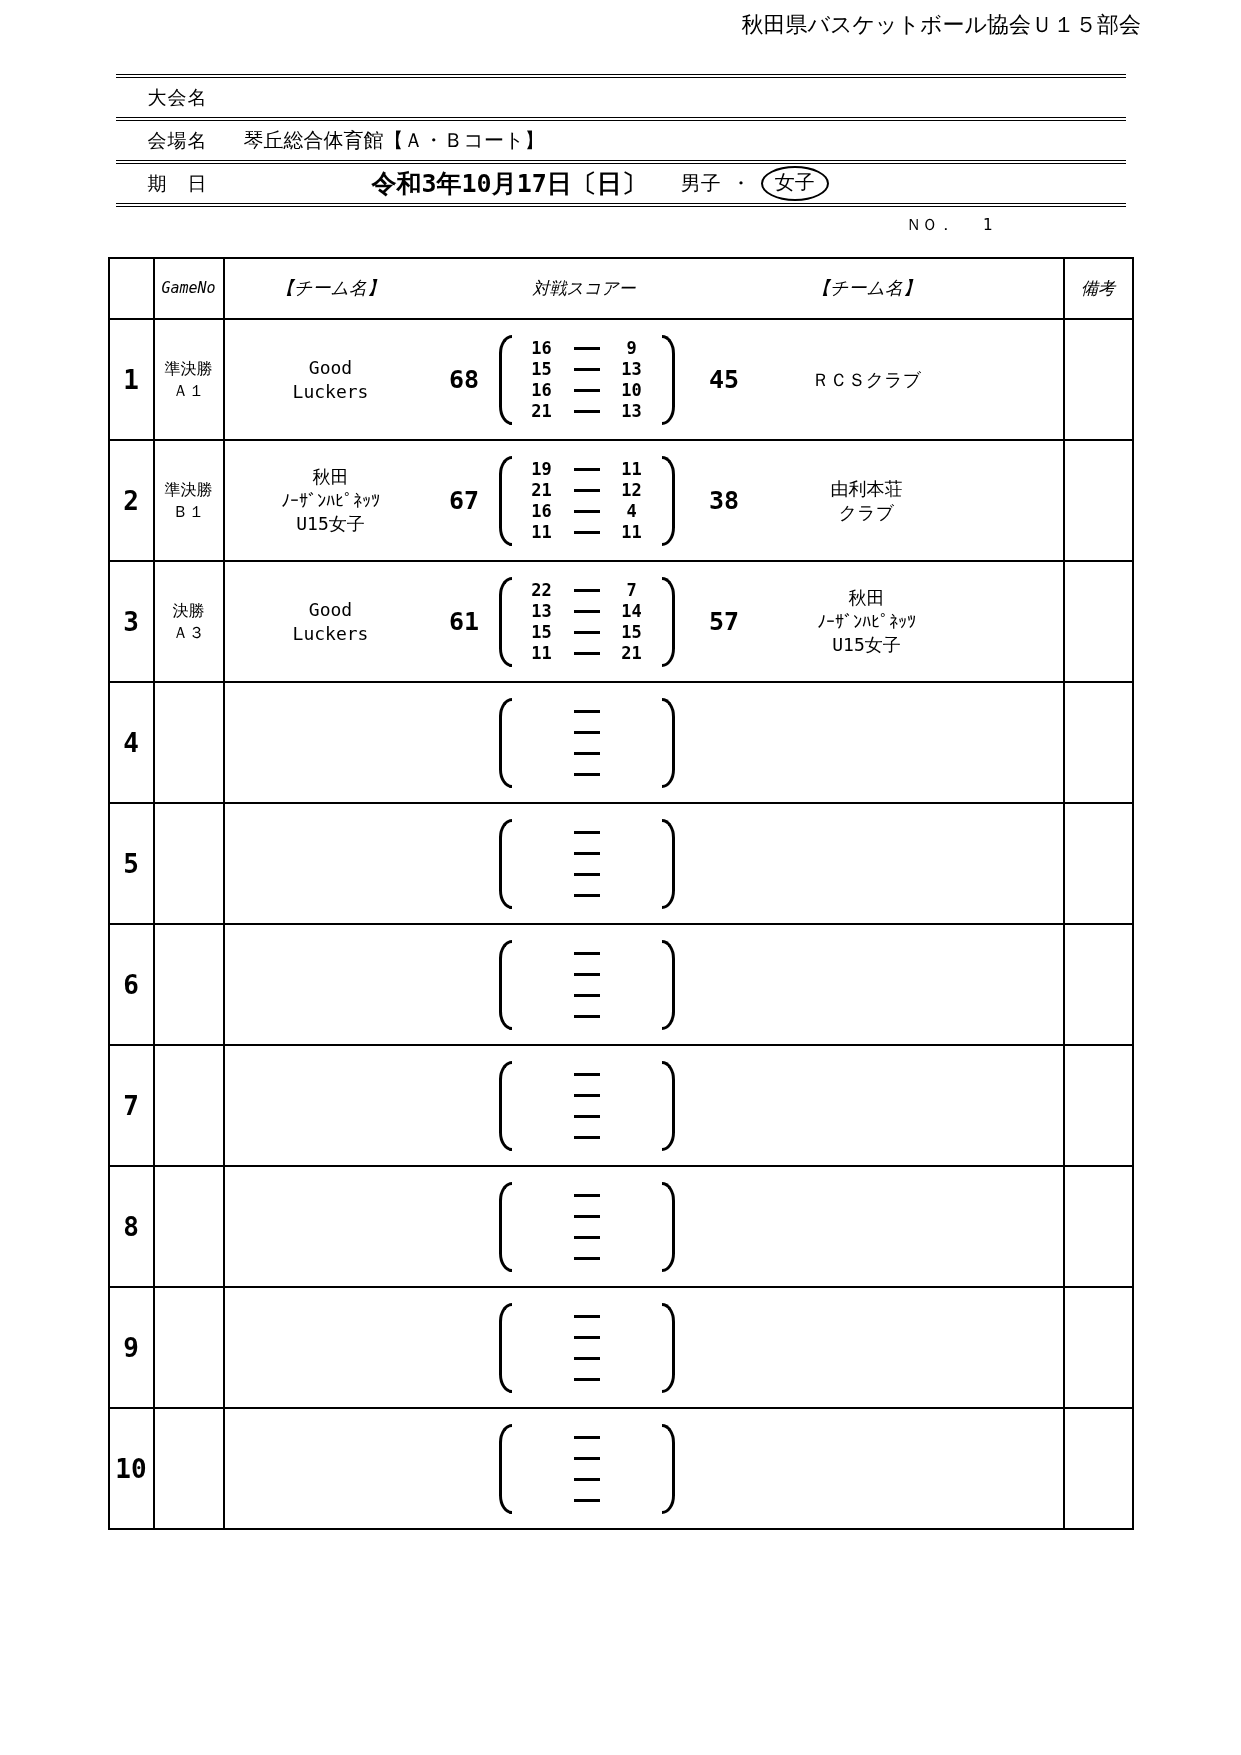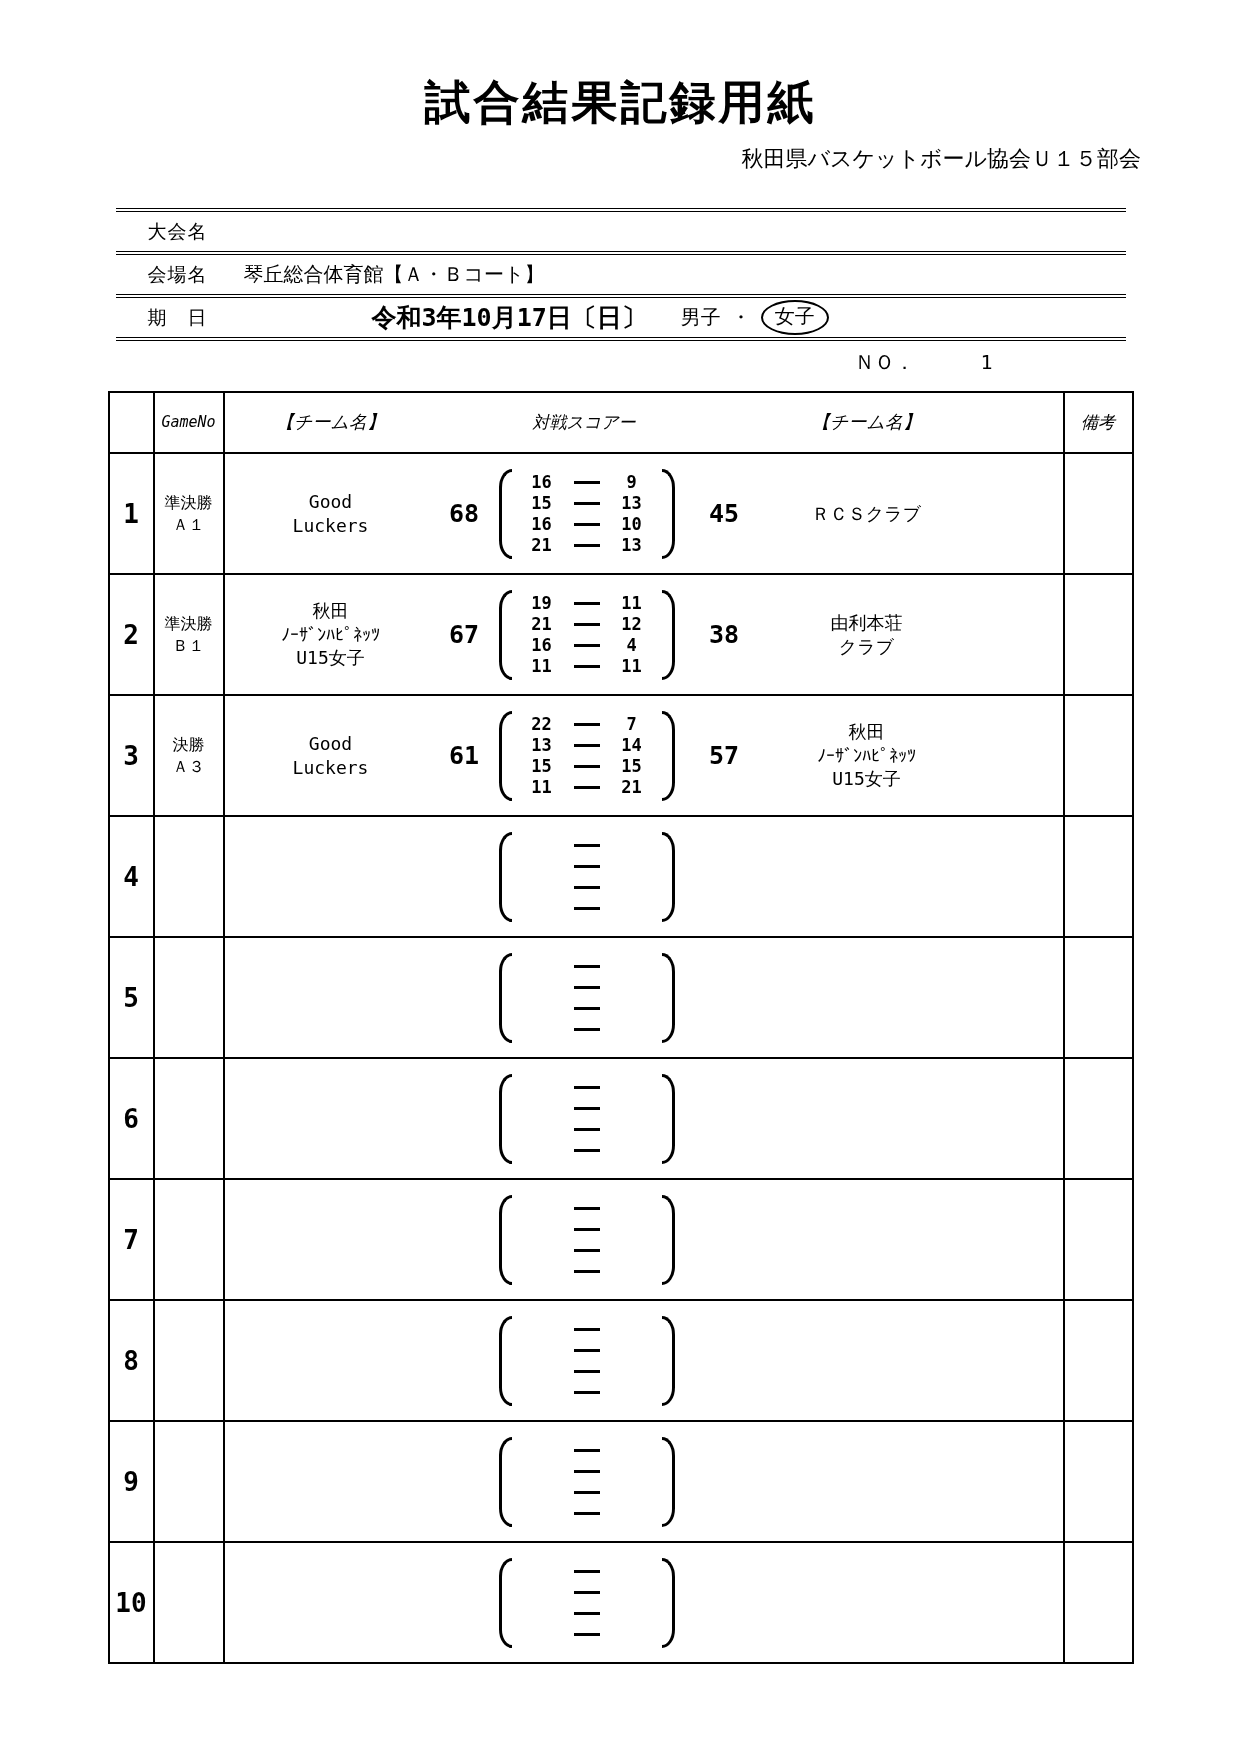--- a/index.html
+++ b/index.html
@@ -33,21 +33,21 @@
   .date-vals {
     display:flex; align-items:baseline; margin-left:128px;
     font-weight:bold; font-size:25px;
   }
   .date-vals .num { font-size:25px; }
   .gender { margin-left:34px; display:flex; align-items:center; gap:10px; font-size:20px; font-weight:normal; }
   .circle { border:2px solid #000; border-radius:50%; padding:1px 12px 3px; }
 
   .no-line {
     width:1024px; margin:8px auto 0; display:flex; justify-content:flex-end;
-    align-items:baseline; gap:66px; padding-right:140px; font-size:20px; height:32px;
+    align-items:baseline; gap:29px; padding-right:140px; font-size:16px; height:32px;
   }
 
   
   table.results {
     width:1024px; margin:10px auto 0; border-collapse:collapse; table-layout:fixed;
   }
   table.results td { border:2px solid #000; vertical-align:middle; }
   .c-num   { width:45px;  text-align:center; }
   .c-game  { width:70px;  text-align:center; }
   .c-match { width:840px; }
@@ -75,21 +75,20 @@
   .qnum { width:46px; text-align:center; font-size:17px; font-weight:bold; }
   .qdash { width:26px; height:3px; background:#000; margin:0 9px; flex:0 0 auto; }
 
   .head-flex .score-h { width:245px; text-align:center; padding-left:50px; font-size:17px; }
 </style>
 </head>
 <body>
 
 <div>
 
-  <h1 class="title">試合結果記録用紙</h1>
   <div class="subtitle">秋田県バスケットボール協会Ｕ１５部会</div>
 
   <div class="meta">
     <div class="meta-row">
       <span class="meta-label">大会名</span>
     </div>
     <div class="meta-row">
       <span class="meta-label">会場名</span>
       <span class="meta-value">琴丘総合体育館【Ａ・Ｂコート】</span>
     </div>

